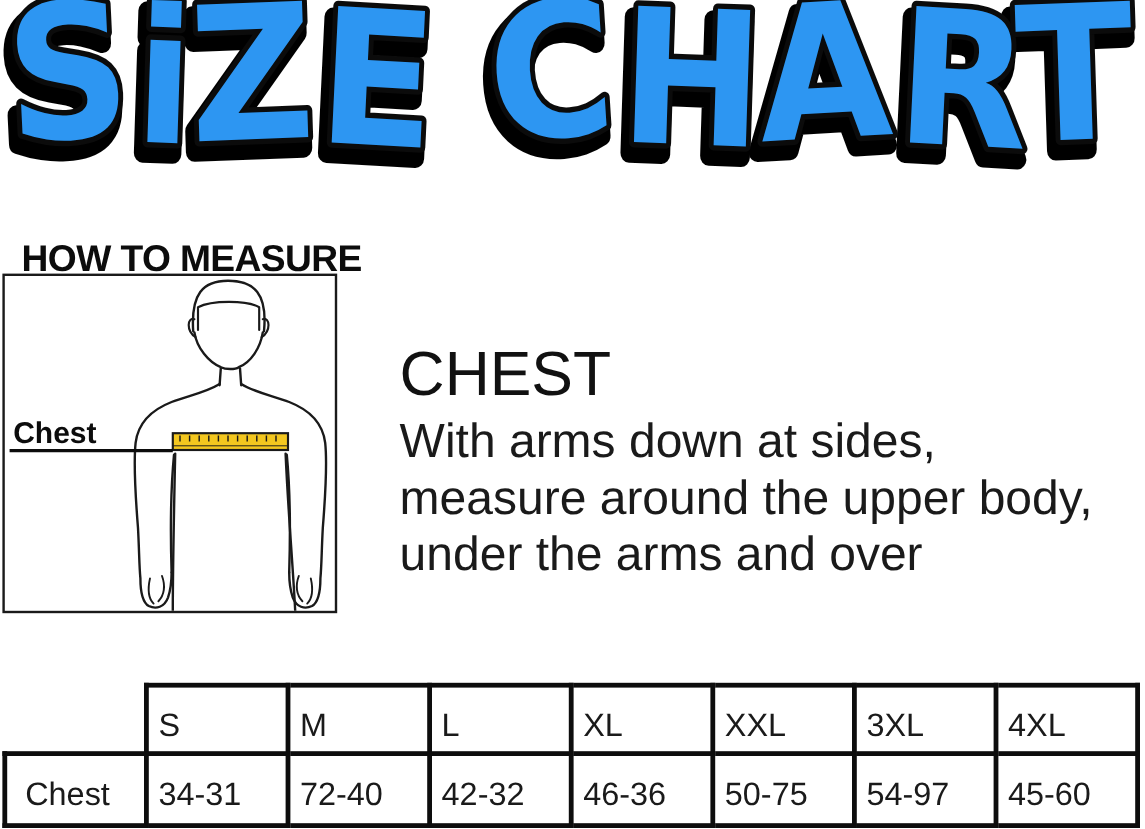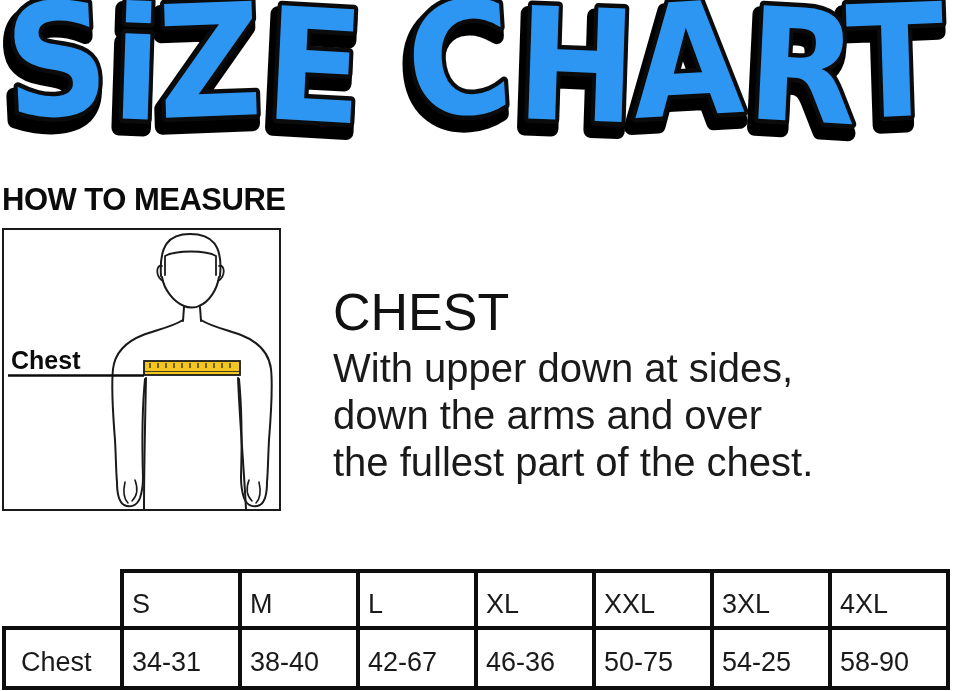--- a/index.html
+++ b/index.html
@@ -12,21 +12,21 @@
   .title-shadow{
     font-family:"DejaVu Sans",sans-serif;font-weight:bold;font-size:156px;
     fill:#000;stroke:#000;stroke-width:16;stroke-linejoin:round;
   }
   .title-main{
     font-family:"DejaVu Sans",sans-serif;font-weight:bold;font-size:156px;
     fill:#2D96F2;stroke:#0b0b0b;stroke-width:9;stroke-linejoin:round;paint-order:stroke;
   }
   
   .htm-heading{
-    position:absolute;left:2px;top:182px;margin:0;
+    position:absolute;left:2px;top:182px;margin:16px;
     font-size:31px;font-weight:bold;letter-spacing:-0.5px;color:#0c0c0c;
   }
   .figure-box{
     position:absolute;left:2px;top:228px;width:275px;height:279px;
     border:2px solid #1a1a1a;background:#fff;
   }
   .figure-box svg{display:block;}
   .fig-label{
     font-family:"Liberation Sans",sans-serif;font-weight:bold;font-size:25px;fill:#0c0c0c;
   }
@@ -118,43 +118,43 @@
         </g>
       </g>
 
       <line x1="4" y1="145.5" x2="140" y2="145.5" stroke="#0c0c0c" stroke-width="2.6"></line>
       <text class="fig-label" x="7" y="139">Chest</text>
     </svg>
   </div>
 
   <div class="instruction">
     <h3>CHEST</h3>
-    <div class="line">With upper down at sides,</div>
-    <div class="line">down the arms and over</div>
-    <div class="line">the fullest part of the chest.</div>
+    <div class="line">With arms down at sides,</div>
+    <div class="line">measure around the upper body,</div>
+    <div class="line">under the arms and over</div>
   </div>
 
   <table class="size-table">
     <tbody>
         <tr class="hdr">
       <td class="corner"></td>
       <td>S</td>
       <td>M</td>
       <td>L</td>
       <td>XL</td>
       <td>XXL</td>
       <td>3XL</td>
       <td>4XL</td>
     </tr>
     <tr class="body">
       <td class="rowlabel">Chest</td>
       <td>34-31</td>
-      <td>38-40</td>
-      <td>42-67</td>
+      <td>72-40</td>
+      <td>42-32</td>
       <td>46-36</td>
       <td>50-75</td>
-      <td>54-25</td>
-      <td>58-90</td>
+      <td>54-97</td>
+      <td>45-60</td>
     </tr>
   </tbody>
     </table>
 
 </div>
 
 </body></html>

